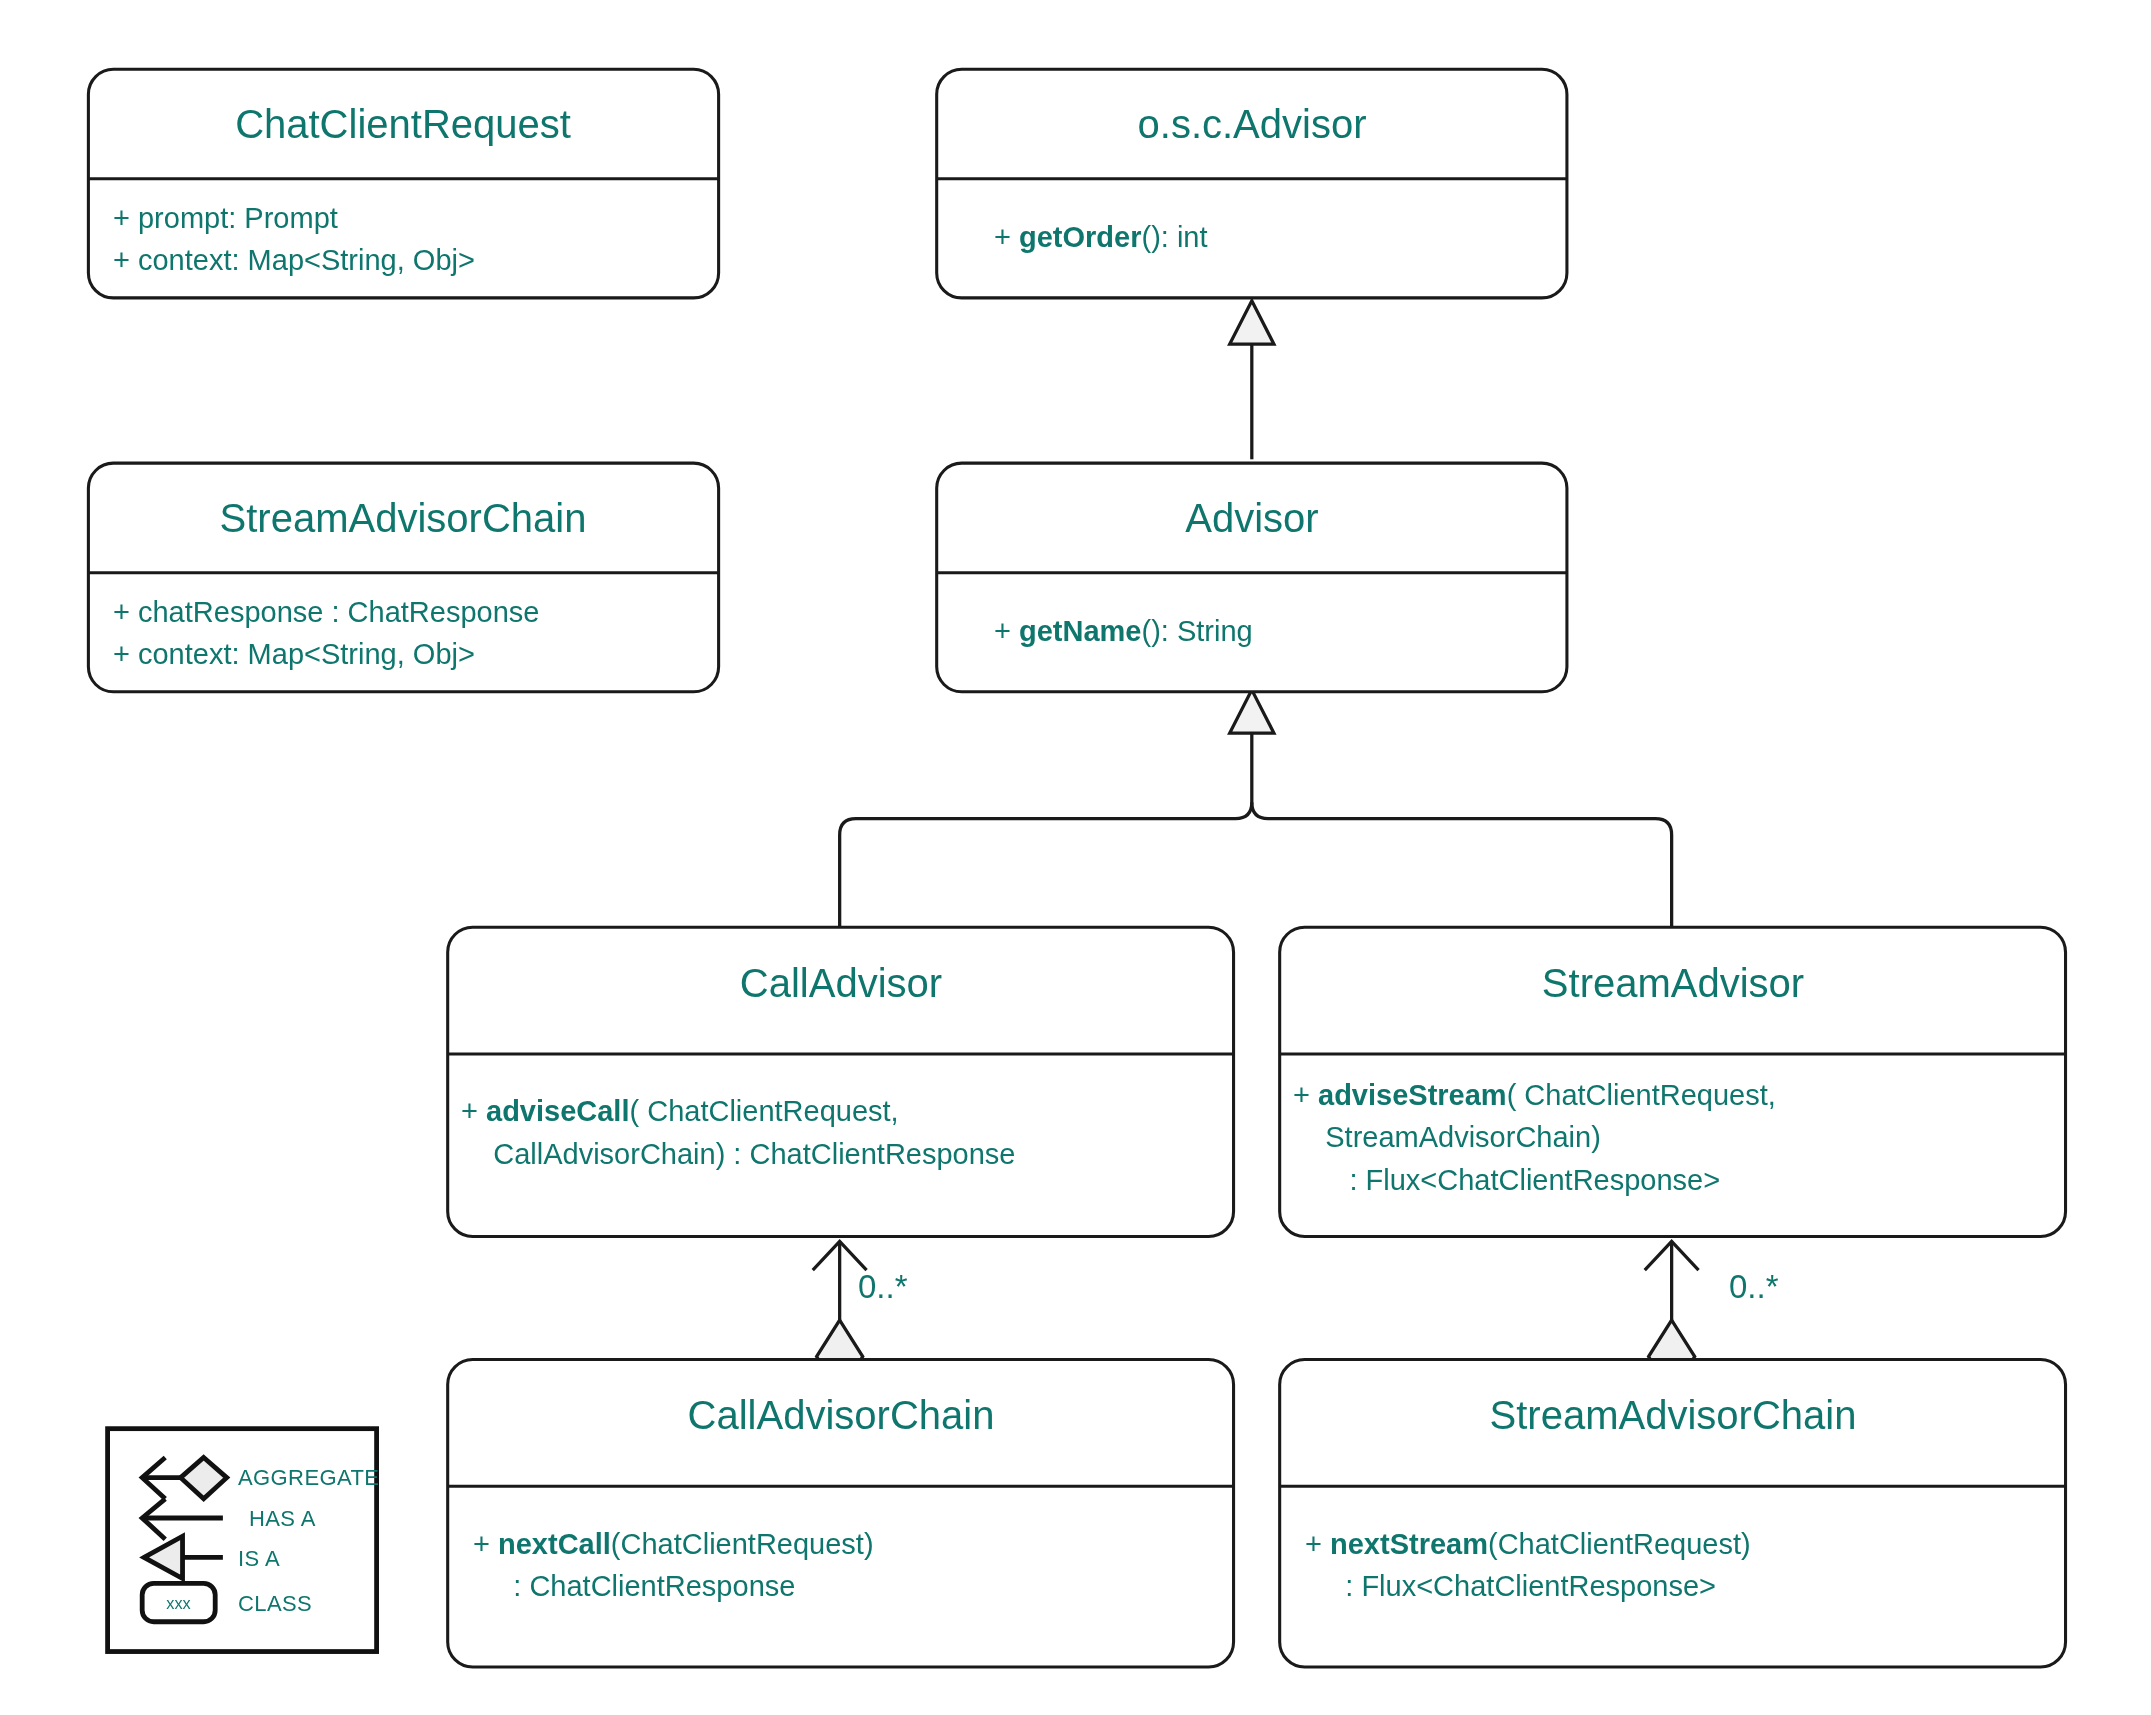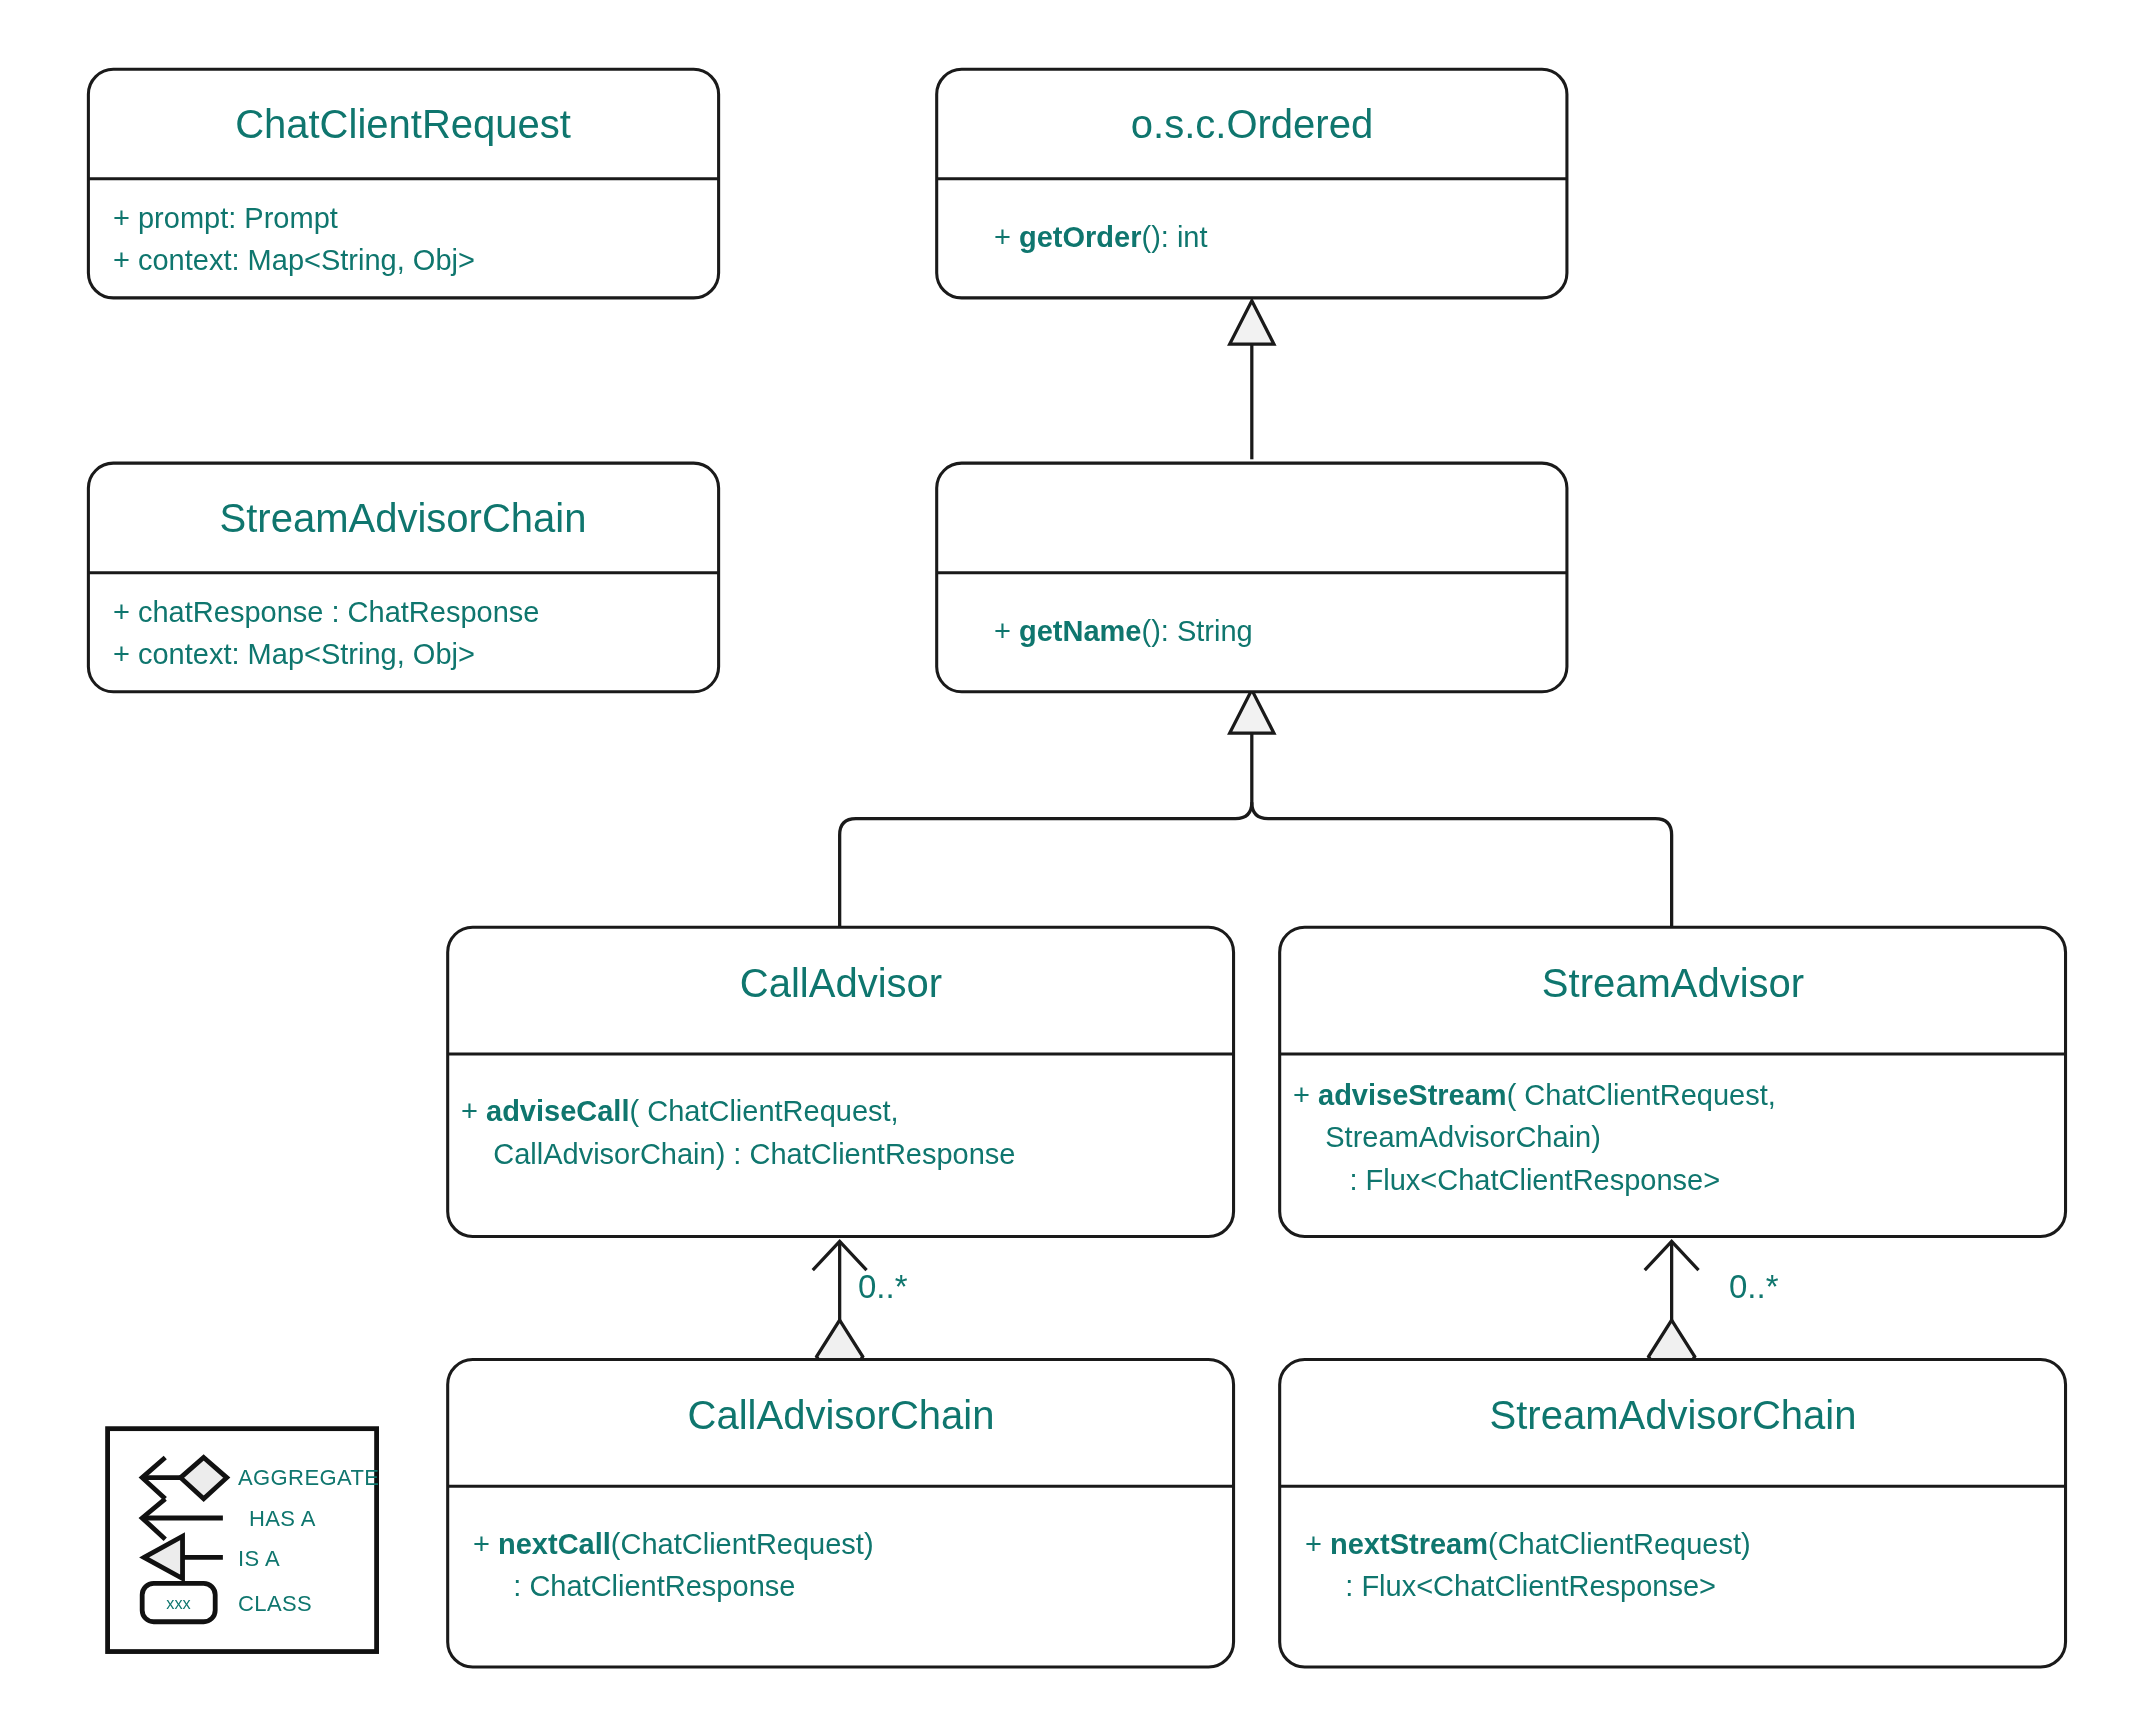--- a/index.html
+++ b/index.html
@@ -211,23 +211,24 @@
   </svg>
 
   <div class="txt class-title" style="left:88px; top:102px; width:630px;">ChatClientRequest</div>
   <div class="txt member" style="left:113px; top:197px;">+ prompt: Prompt</div>
   <div class="txt member" style="left:113px; top:239px;">+ context: Map&lt;String, Obj&gt;</div>
 
   <div class="txt class-title" style="left:88px; top:496px; width:630px;">StreamAdvisorChain</div>
   <div class="txt member" style="left:113px; top:591px;">+ chatResponse : ChatResponse</div>
   <div class="txt member" style="left:113px; top:633px;">+ context: Map&lt;String, Obj&gt;</div>
 
-  <div class="txt class-title" style="left:937px; top:102px; width:630px;">o.s.c.Ordered</div>
+  <div class="txt class-title" style="left:937px; top:102px; width:630px;">o.s.c.Advisor</div>
   <div class="txt member" style="left:994px; top:216px;"><span>+ </span><b>getOrder</b><span>(): int</span></div>
 
+  <div class="txt class-title" style="left:937px; top:496px; width:630px;">Advisor</div>
   <div class="txt member" style="left:994px; top:610px;"><span>+ </span><b>getName</b><span>(): String</span></div>
 
   <div class="txt class-title" style="left:448px; top:961px; width:786px;">CallAdvisor</div>
   <div class="txt member" style="left:461px; top:1090px;"><span>+ </span><b>adviseCall</b><span>( ChatClientRequest,</span></div>
   <div class="txt member" style="left:461px; top:1133px;"><span>    CallAdvisorChain) : ChatClientResponse</span></div>
 
   <div class="txt class-title" style="left:1280px; top:961px; width:786px;">StreamAdvisor</div>
   <div class="txt member" style="left:1293px; top:1074px;"><span>+ </span><b>adviseStream</b><span>( ChatClientRequest,</span></div>
   <div class="txt member" style="left:1293px; top:1116px;"><span>    StreamAdvisorChain)</span></div>
   <div class="txt member" style="left:1293px; top:1159px;"><span>       : Flux&lt;ChatClientResponse&gt;</span></div>

